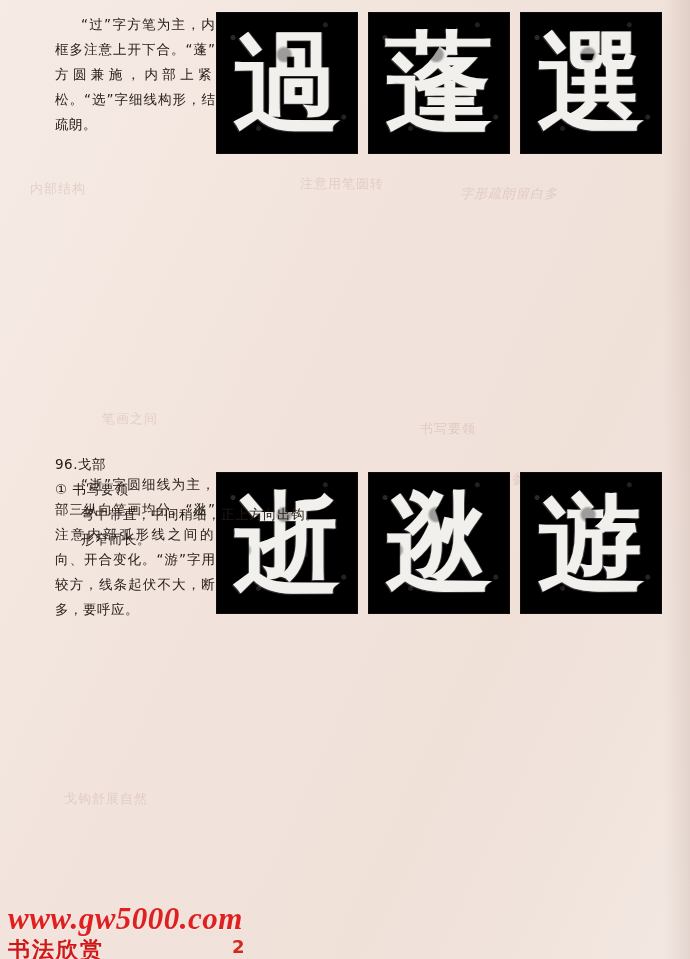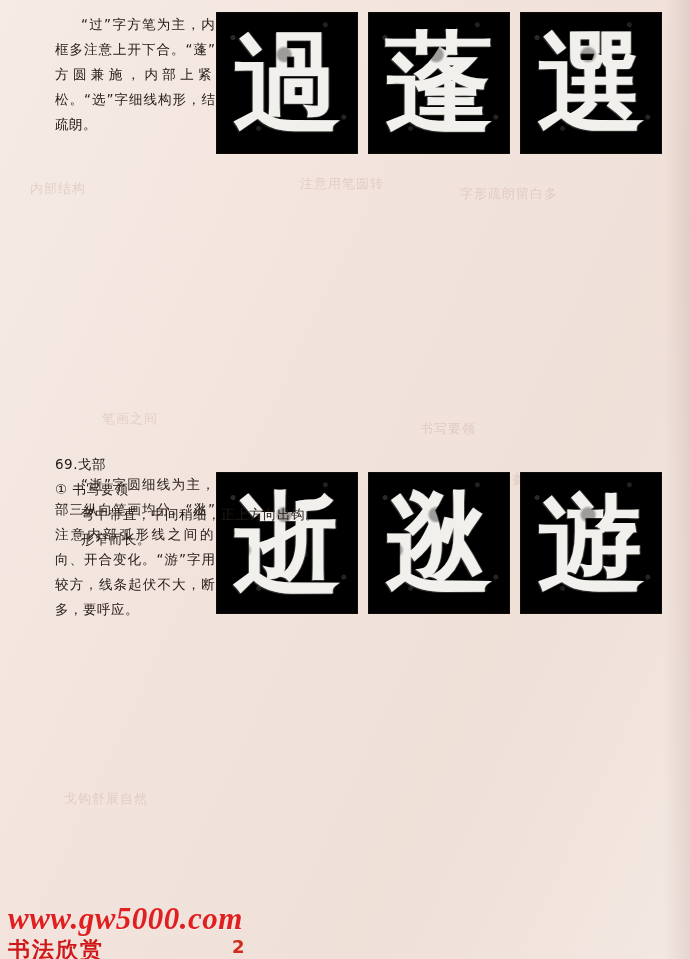--- a/index.html
+++ b/index.html
@@ -161,21 +161,21 @@
     pointer-events: none;
   }
 </style>
 </head>
 <body>
 
 <div class="page">
 
   <div class="ghost" style="left:30px; top:180px; width:180px;">内部结构</div>
   <div class="ghost" style="left:300px; top:175px; width:180px;">注意用笔圆转</div>
-  <div class="ghost" style="left:460px; top:185px; width:190px;">字形疏朗留白多</div>
+  <div class="ghost" style="left:460px; top:185px; width:190px;font-style:italic;">字形疏朗留白多</div>
   <div class="ghost" style="left:40px; top:410px; width:180px;text-align:center;">笔画之间</div>
   <div class="ghost" style="left:420px; top:420px; width:180px;">书写要领</div>
   <div class="ghost" style="left:470px; top:470px; width:180px;">练习题参考</div>
   <div class="ghost" style="left:64px; top:790px; width:180px;">戈钩舒展自然</div>
 
   <div class="row" style="top:6px; height:160px;">
     <div class="text-col indent2" style="left:55px; top:6px;">“过”字方笔为主，内部框多注意上开下合。“蓬”字方圆兼施，内部上紧下松。“选”字细线构形，结体疏朗。</div>
     <div class="plates" style="left:216px; top:6px;">
       <div class="plate">
         <div class="glyph">過</div>
@@ -198,21 +198,21 @@
       <div class="plate">
         <div class="glyph">逖</div>
       </div>
       <div class="plate">
         <div class="glyph">遊</div>
       </div>
     </div>
   </div>
 
   <div class="section-block" style="top:452px;">
-    <p>69.戈部</p>
+    <p>96.戈部</p>
     <p>① 书写要领</p>
     <p class="sec-indent">弯中带直，中间稍细，正上方向出钩。</p>
     <p class="sec-indent">形窄而长。</p>
     <p style="height:25px;"></p>
   </div>
 
   <div class="row" style="top:590px; height:160px;">
     
     
   </div>

